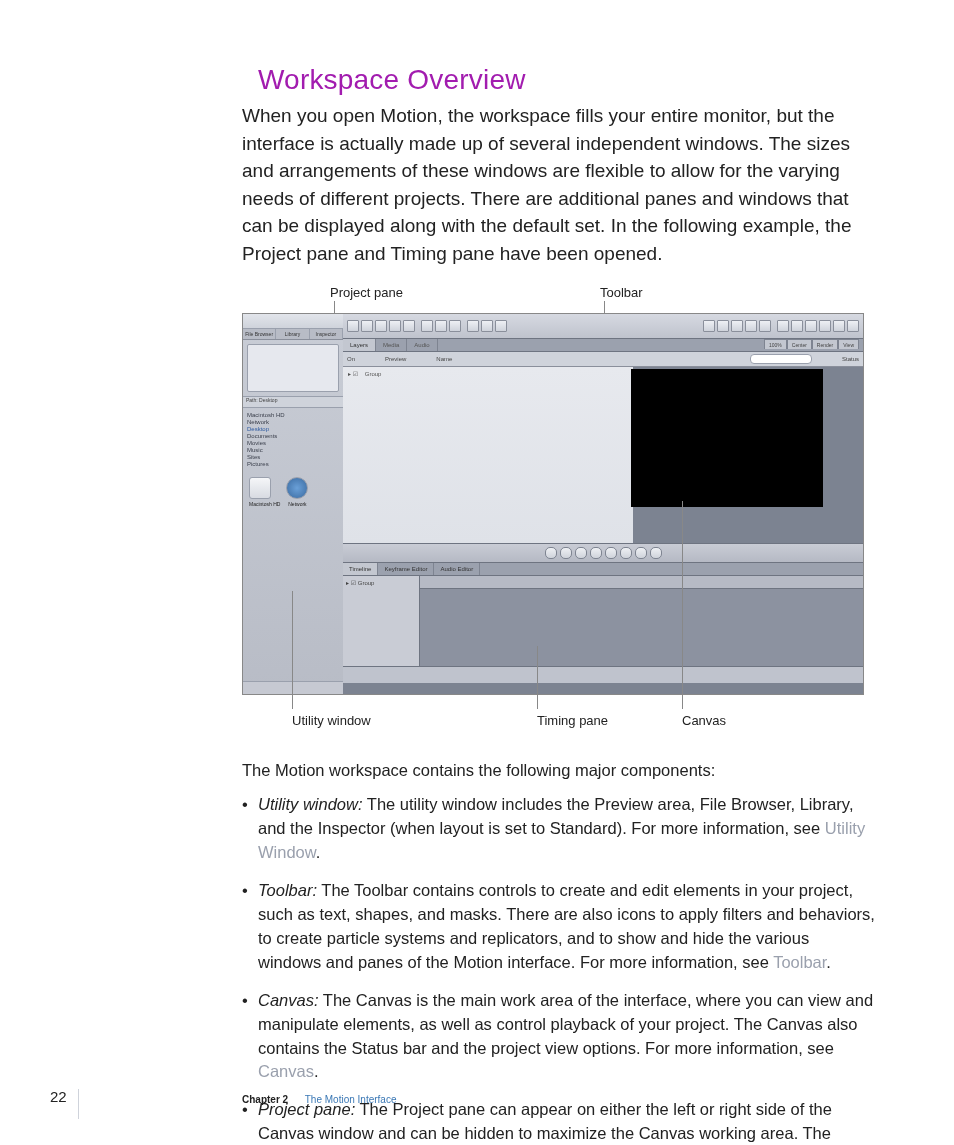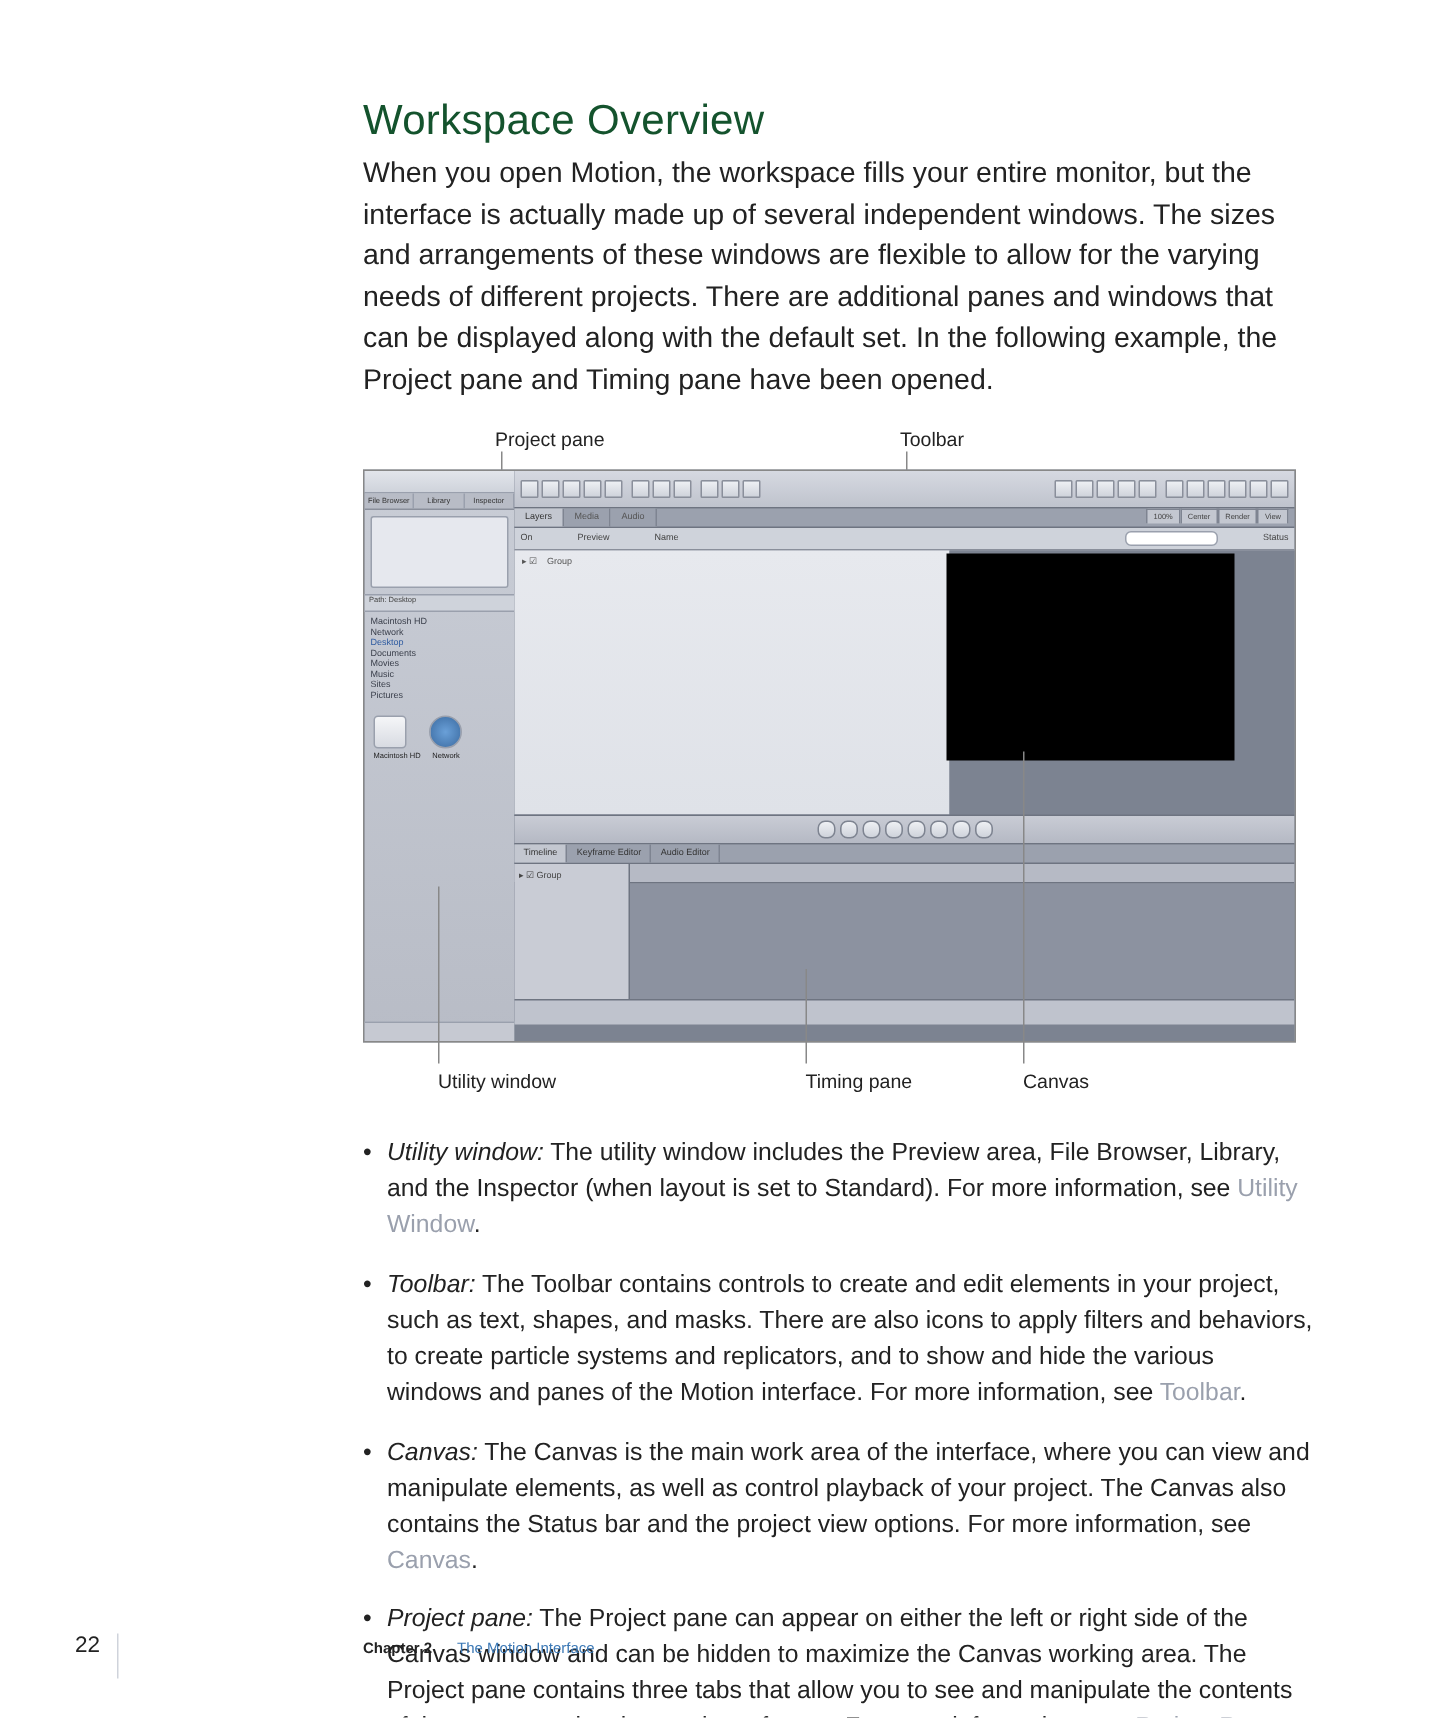--- a/index.html
+++ b/index.html
@@ -1,18 +1,18 @@
 <!DOCTYPE html>
 <html><head>
 <meta charset="utf-8">
 <style>
   html,body{margin:0;padding:0;background:#fff;font-family:"Helvetica Neue",Helvetica,Arial,sans-serif;color:#222;font-size:16px;-webkit-font-smoothing:antialiased}
   .page{width:954px;height:1145px;position:relative;box-sizing:border-box;padding:64px 78px 0 78px}
   .content{margin-left:164px;max-width:640px}
-  h1{font-weight:400;color:#14532d;font-size:28px;margin:0 0 6px 0;letter-spacing:.2px}
+  h1{font-weight:400;color:#a21caf;font-size:28px;margin:0 0 6px 16px;letter-spacing:.2px}
   p.intro{margin:0 0 18px 0;line-height:1.45;font-size:19px}
   .figwrap{position:relative;margin-left:164px}
   .callouts-top{position:relative;height:28px}
   .callouts-bottom{position:relative;height:40px;margin-top:6px}
   .lbl{position:absolute;font-size:13px;color:#222;white-space:nowrap}
   .lead{position:absolute;width:1px;background:#888}
   .lead-h{position:absolute;height:1px;background:#888}
   .screenshot{width:620px;height:380px;background:#8e95a3;border:1px solid #888;position:relative;overflow:hidden}
   .ss-left{position:absolute;left:0;top:0;width:100px;height:100%;background:linear-gradient(#c9cdd6,#b8bcc6);border-right:1px solid #7e8491}
   .ss-left .topbar{height:14px;background:linear-gradient(#e2e5eb,#cfd3db);border-bottom:1px solid #9aa0ad}
@@ -44,21 +44,21 @@
   .ss-main .timetabs span{padding:0 6px;font-size:6px;line-height:12px;border-right:1px solid #7e8491;background:#c3c7d0;color:#333}
   .ss-main .timetabs span.off{background:#9ba1ae}
   .ss-main .timeline{height:90px;background:#8c92a0;position:relative}
   .ss-main .timeline .ruler{height:12px;background:#b6bac5;border-bottom:1px solid #6e7481}
   .ss-main .timeline .side{position:absolute;left:0;top:0;bottom:0;width:70px;background:#c9ccd5;border-right:1px solid #6e7481;font-size:6px;padding:3px;color:#444}
   .ss-main .botbar{height:16px;background:#bfc3cd;border-top:1px solid #6e7481}
   .tabs-right{position:absolute;right:4px;top:25px;height:10px;display:flex;gap:0;font-size:5px}
   .tabs-right span{background:#c3c7d0;border:1px solid #7e8491;border-bottom:none;padding:0 4px;line-height:10px;color:#444}
   p.lead-in{margin:18px 0 10px 0;line-height:1.45;font-size:16.5px}
   ul.components{list-style:none;padding:0;margin:0}
-  ul.components>li{position:relative;padding-left:16px;margin:16px 0 14px 0;line-height:1.45;font-size:16.5px}
+  ul.components>li{position:relative;padding-left:16px;margin:4px 0 14px 0;line-height:1.45;font-size:16.5px}
   ul.components>li::before{content:"•";position:absolute;left:0;top:0;color:#222}
   .term{font-style:italic}
   a.xref{color:#9aa0ad;text-decoration:none}
   .footer{position:absolute;left:0;bottom:40px;width:100%;display:flex;align-items:flex-end}
   .footer .rule{position:absolute;left:78px;bottom:-14px;width:1px;height:30px;background:#cfd3db}
   .footer .pg{position:absolute;left:50px;bottom:0;font-weight:400;font-size:15px}
   .footer .chap{position:absolute;left:242px;bottom:0;font-size:10px}
   .footer .chap .num{font-weight:700;color:#222;margin-right:14px}
   .footer .chap .ttl{color:#3b78b5}
 </style>
@@ -198,20 +198,21 @@
       <span class="lead" style="left:50px;top:-110px;height:118px"></span>
       <span class="lbl" style="left:50px;top:12px">Utility window</span>
       <span class="lead" style="left:295px;top:-55px;height:63px"></span>
       <span class="lbl" style="left:295px;top:12px">Timing pane</span>
       <span class="lead" style="left:440px;top:-200px;height:208px"></span>
       <span class="lbl" style="left:440px;top:12px">Canvas</span>
     </div>
   </div>
 
   <div class="content">
+    <p class="lead-in">The Motion workspace contains the following major components:</p>
     <ul class="components">
       <li><span class="term">Utility window:</span><span>  The utility window includes the Preview area, File Browser, Library, and the Inspector (when layout is set to Standard). For more information, see </span><a class="xref">Utility Window</a><span>.</span></li>
       <li><span class="term">Toolbar:</span><span>  The Toolbar contains controls to create and edit elements in your project, such as text, shapes, and masks. There are also icons to apply filters and behaviors, to create particle systems and replicators, and to show and hide the various windows and panes of the Motion interface. For more information, see </span><a class="xref">Toolbar</a><span>.</span></li>
       <li><span class="term">Canvas:</span><span>  The Canvas is the main work area of the interface, where you can view and manipulate elements, as well as control playback of your project. The Canvas also contains the Status bar and the project view options. For more information, see </span><a class="xref">Canvas</a><span>.</span></li>
       <li><span class="term">Project pane:</span><span>  The Project pane can appear on either the left or right side of the Canvas window and can be hidden to maximize the Canvas working area. The Project pane contains three tabs that allow you to see and manipulate the contents of the current project in a variety of ways. For more information, see </span><a class="xref">Project Pane</a><span>.</span></li>
     </ul>
   </div>
 
   <div class="footer">
     <div class="rule"></div>

